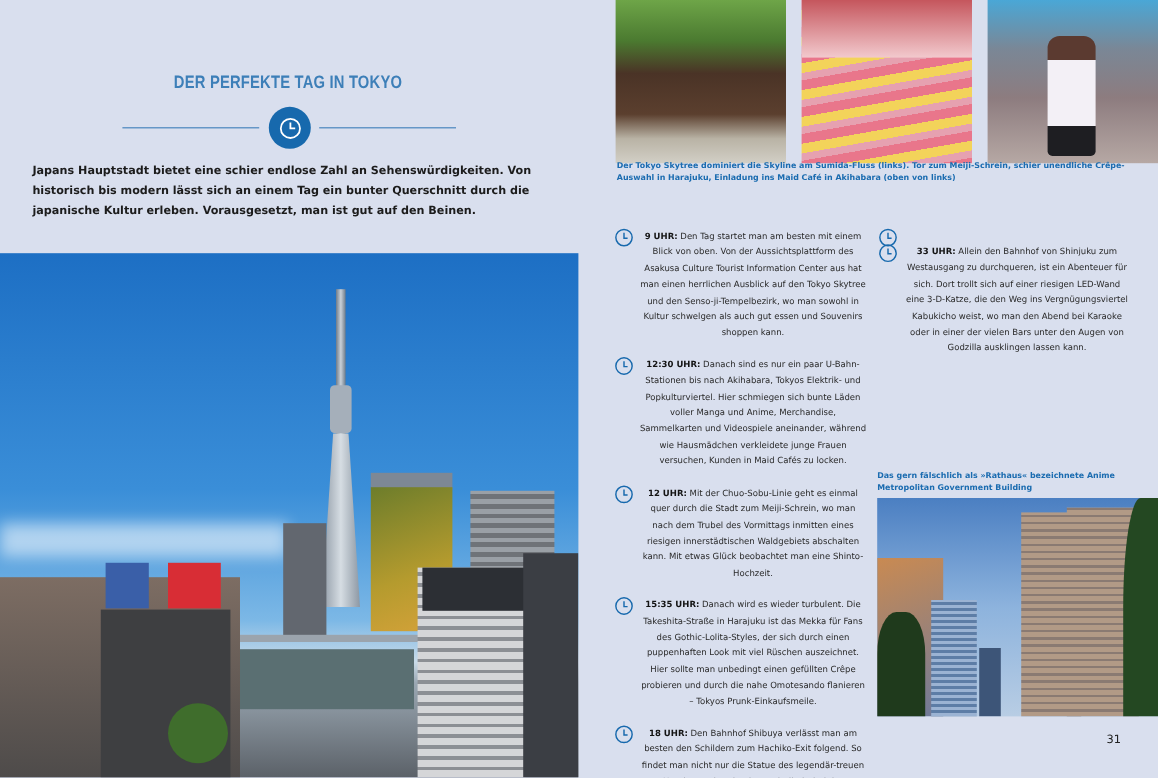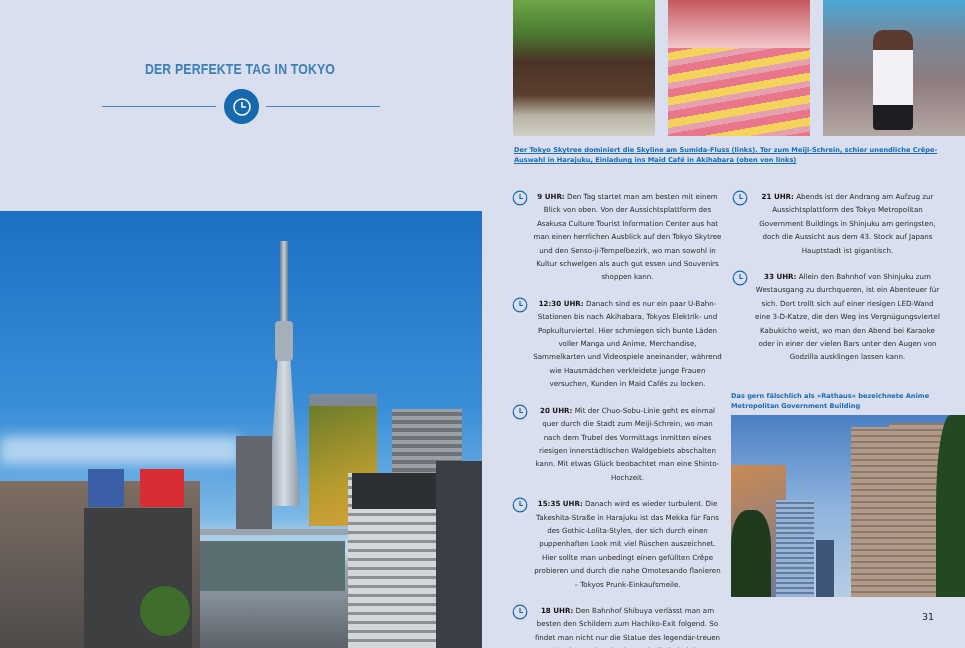--- a/index.html
+++ b/index.html
@@ -72,21 +72,21 @@
 
   .tmg-photo { left: 731px; top: 415px; width: 234px; height: 182px;
     background: linear-gradient(180deg,#4b7fc2 0%,#8db3dd 50%,#b8cde4 100%); }
   .tmg-tower { position:absolute; background: repeating-linear-gradient(0deg,#b29a86 0 4px,#8a7a72 4px 6px); }
 
   
   .caption {
     position: absolute; font-family: "DejaVu Sans", sans-serif;
     font-size: 6.6px; line-height: 10px; color: #1b6cb0; font-weight: bold;
   }
-  .caption-top { left: 514px; top: 145px; width: 445px; text-decoration: underline; }
+  .caption-top { left: 514px; top: 133px; width: 445px; }
   .caption-tmg { left: 731px; top: 391px; width: 220px; }
 
   
   .column { position: absolute; }
   .col-a { left: 512px; top: 190px; width: 210px; }
   .col-b { left: 732px; top: 190px; width: 210px; }
   .entry { position: relative; padding-left: 21px; margin-bottom: 13px; }
   .entry-icon { position: absolute; left: 0; top: 0; width: 16px; height: 16px; }
   .entry-text { font-size: 7.1px; line-height: 13.4px; color: #2a2a2a; text-align: center; }
   .entry-time { font-weight: bold; color: #141414; }
@@ -99,20 +99,21 @@
 <div class="page page-left">
   <div class="title">DER PERFEKTE TAG IN TOKYO</div>
   <div class="divider-line divider-left"></div>
   <div class="clock-badge">
     <svg width="20" height="20" viewBox="0 0 20 20">
         <circle cx="10" cy="10" r="8" fill="none" stroke="#fff" stroke-width="1.5"></circle>
         <path d="M10 5 V10 H14" fill="none" stroke="#fff" stroke-width="1.5"></path>
       </svg>
   </div>
   <div class="divider-line divider-right"></div>
+  <p class="intro">Japans Hauptstadt bietet eine schier endlose Zahl an Sehenswürdigkeiten. Von historisch bis modern lässt sich an einem Tag ein bunter Querschnitt durch die japanische Kultur erleben. Vorausgesetzt, man ist gut auf den Beinen.</p>
 
   <div class="photo skytree-photo">
     <div class="cloud"></div>
     <div class="tower-shaft"></div>
     <div class="tower-deck"></div>
     <div class="tower-base"></div>
     <div class="bld bld-grey1"></div>
     <div class="bld bld-gold-top"></div>
     <div class="bld bld-gold"></div>
     <div class="bld bld-tall"></div>
@@ -152,21 +153,21 @@
         <circle cx="8" cy="8" r="6.8" fill="none" stroke="#1769ad" stroke-width="1.2"></circle>
         <path d="M8 4 V8.5 H11" fill="none" stroke="#1769ad" stroke-width="1.2"></path>
       </svg>
     <p class="entry-text"><span class="entry-time">12:30 UHR:</span><span> Danach sind es nur ein paar U-Bahn-Stationen bis nach Akihabara, Tokyos Elektrik- und Popkulturviertel. Hier schmiegen sich bunte Läden voller Manga und Anime, Merchandise, Sammelkarten und Videospiele aneinander, während wie Hausmädchen verkleidete junge Frauen versuchen, Kunden in Maid Cafés zu locken.</span></p>
   </div>
   <div class="entry">
     <svg class="entry-icon" viewBox="0 0 16 16">
         <circle cx="8" cy="8" r="6.8" fill="none" stroke="#1769ad" stroke-width="1.2"></circle>
         <path d="M8 4 V8.5 H11" fill="none" stroke="#1769ad" stroke-width="1.2"></path>
       </svg>
-    <p class="entry-text"><span class="entry-time">20 UHR:</span><span> Mit der Chuo-Sobu-Linie geht es einmal quer durch die Stadt zum Meiji-Schrein, wo man nach dem Trubel des Vormittags inmitten eines riesigen innerstädtischen Waldgebiets abschalten kann. Mit etwas Glück beobachtet man eine Shinto-Hochzeit.</span></p>
+    <p class="entry-text"><span class="entry-time">12 UHR:</span><span> Mit der Chuo-Sobu-Linie geht es einmal quer durch die Stadt zum Meiji-Schrein, wo man nach dem Trubel des Vormittags inmitten eines riesigen innerstädtischen Waldgebiets abschalten kann. Mit etwas Glück beobachtet man eine Shinto-Hochzeit.</span></p>
   </div>
   <div class="entry">
     <svg class="entry-icon" viewBox="0 0 16 16">
         <circle cx="8" cy="8" r="6.8" fill="none" stroke="#1769ad" stroke-width="1.2"></circle>
         <path d="M8 4 V8.5 H11" fill="none" stroke="#1769ad" stroke-width="1.2"></path>
       </svg>
     <p class="entry-text"><span class="entry-time">15:35 UHR:</span><span> Danach wird es wieder turbulent. Die Takeshita-Straße in Harajuku ist das Mekka für Fans des Gothic-Lolita-Styles, der sich durch einen puppenhaften Look mit viel Rüschen auszeichnet. Hier sollte man unbedingt einen gefüllten Crêpe probieren und durch die nahe Omotesando flanieren – Tokyos Prunk-Einkaufsmeile.</span></p>
   </div>
   <div class="entry">
     <svg class="entry-icon" viewBox="0 0 16 16">
@@ -176,21 +177,20 @@
     <p class="entry-text"><span class="entry-time">18 UHR:</span><span> Den Bahnhof Shibuya verlässt man am besten den Schildern zum Hachiko-Exit folgend. So findet man nicht nur die Statue des legendär-treuen Hunds, sondern landet auch direkt bei der berühmtesten Kreuzung der Welt. In den Gassen von Shibuya gibt es zahlreiche Einkaufsmöglichkeiten und leckere Ramen zu essen.</span></p>
   </div>
 </div>
 
 <div class="column col-b">
   <div class="entry">
     <svg class="entry-icon" viewBox="0 0 16 16">
         <circle cx="8" cy="8" r="6.8" fill="none" stroke="#1769ad" stroke-width="1.2"></circle>
         <path d="M8 4 V8.5 H11" fill="none" stroke="#1769ad" stroke-width="1.2"></path>
       </svg>
-    <p class="entry-text"><span class="entry-time">21 UHR:</span><span> Abends ist der Andrang am Aufzug zur Aussichtsplattform des Tokyo Metropolitan Government Buildings in Shinjuku am geringsten, doch die Aussicht aus dem 43. Stock auf Japans Hauptstadt ist gigantisch.</span></p>
   </div>
   <div class="entry">
     <svg class="entry-icon" viewBox="0 0 16 16">
         <circle cx="8" cy="8" r="6.8" fill="none" stroke="#1769ad" stroke-width="1.2"></circle>
         <path d="M8 4 V8.5 H11" fill="none" stroke="#1769ad" stroke-width="1.2"></path>
       </svg>
     <p class="entry-text"><span class="entry-time">33 UHR:</span><span> Allein den Bahnhof von Shinjuku zum Westausgang zu durchqueren, ist ein Abenteuer für sich. Dort trollt sich auf einer riesigen LED-Wand eine 3-D-Katze, die den Weg ins Vergnügungsviertel Kabukicho weist, wo man den Abend bei Karaoke oder in einer der vielen Bars unter den Augen von Godzilla ausklingen lassen kann.</span></p>
   </div>
 </div>
 

